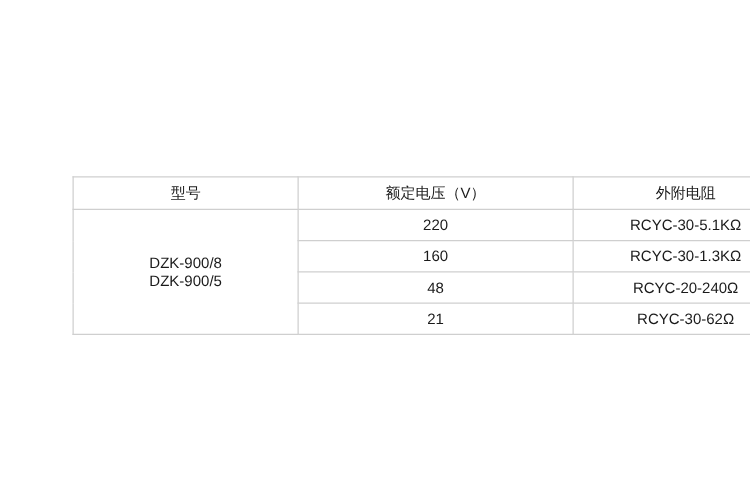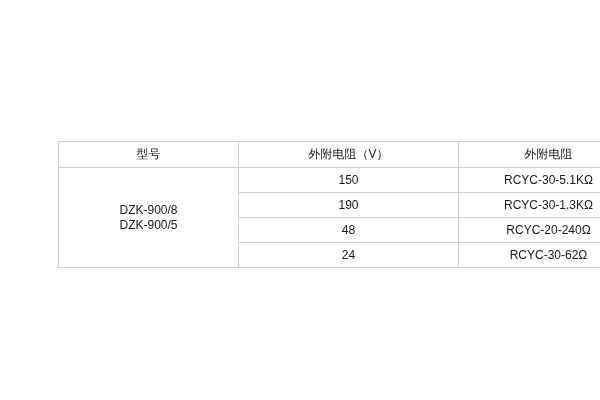--- a/index.html
+++ b/index.html
@@ -60,38 +60,38 @@
 <div class="table-wrap">
   <table class="spec-table">
     <colgroup>
       <col class="col-model">
       <col class="col-volt">
       <col class="col-res">
     </colgroup>
     <tbody>
       <tr>
         <td class="head">型号</td>
-        <td class="head">外附电阻（V）</td>
+        <td class="head">额定电压（V）</td>
         <td class="head">外附电阻</td>
       </tr>
       <tr>
         <td class="model-cell" rowspan="4">
           <span class="model-line">DZK-900/8</span>
           <span class="model-line">DZK-900/5</span>
         </td>
-        <td>150</td>
+        <td>220</td>
         <td>RCYC-30-5.1KΩ</td>
       </tr>
       <tr>
-        <td>190</td>
+        <td>160</td>
         <td>RCYC-30-1.3KΩ</td>
       </tr>
       <tr>
         <td>48</td>
         <td>RCYC-20-240Ω</td>
       </tr>
       <tr>
-        <td>24</td>
+        <td>21</td>
         <td>RCYC-30-62Ω</td>
       </tr>
     </tbody>
   </table>
 </div>
 
 </body></html>

